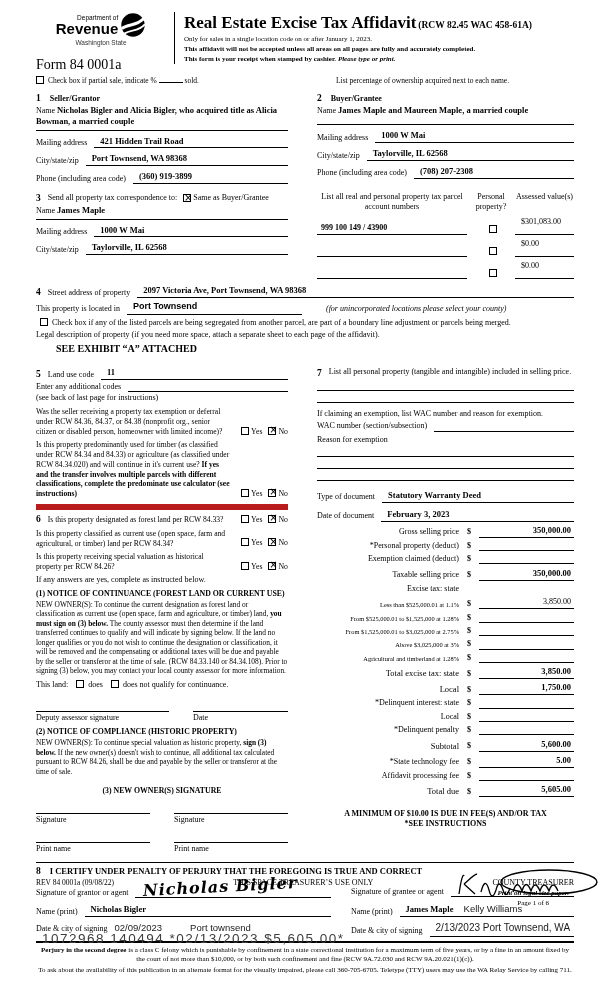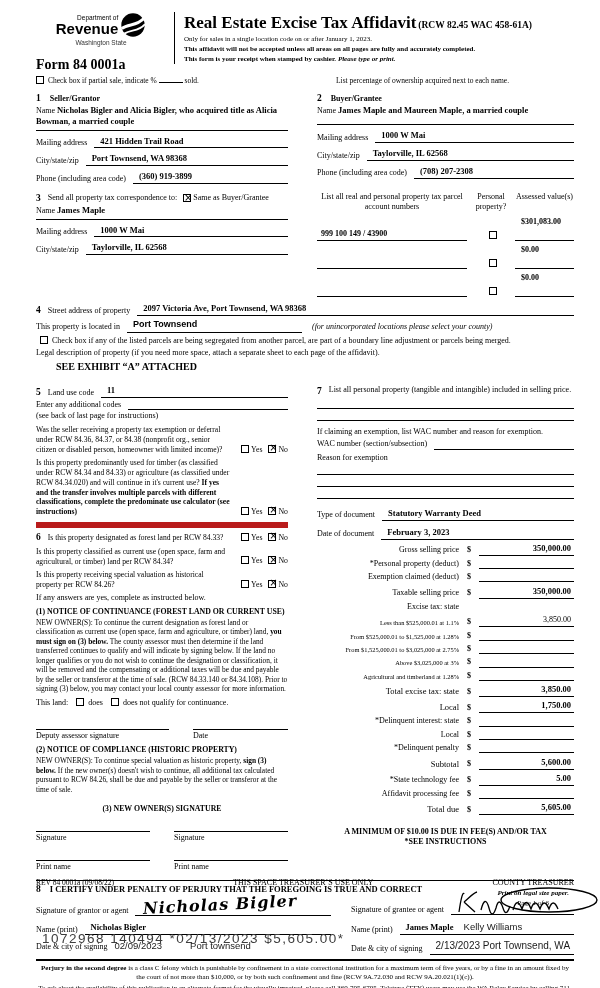--- a/index.html
+++ b/index.html
@@ -9,21 +9,21 @@
 .inner{padding:12px 26px 0 36px}
 
 
 .hdr{display:flex;align-items:flex-start}
 .brand{width:130px;flex:none}
 .brand-row{display:flex;justify-content:center;align-items:center}
 .brand-txt{text-align:right;margin-right:2px}
 .dept-small{font-size:6.5px;font-family:"Liberation Sans",sans-serif}
 .dept-name{font-size:15px;font-weight:bold;font-family:"Liberation Sans",sans-serif;line-height:.9}
 .dept-sub{font-size:6.5px;font-family:"Liberation Sans",sans-serif;text-align:center;color:#333;margin-top:1px}
-.form-number{font-size:14px;font-weight:bold;margin-top:9px;white-space:nowrap}
+.form-number{font-size:14px;font-weight:normal;margin-top:9px;white-space:nowrap}
 .title-block{border-left:1.5px solid #000;padding-left:9px;margin-left:8px;flex:1}
 .title{font-size:17px;font-weight:bold}
 .title-ref{font-size:9.5px;font-weight:bold}
 .hnote{font-size:7px;margin-top:1px}
 .partial-row{display:flex;font-size:7.5px;margin-top:2px}
 .partial-left{width:300px}
 .pblank{display:inline-block;width:24px;border-bottom:1px solid #000}
 
 
 .cols{display:flex;gap:29px;margin-top:6px}
@@ -38,21 +38,21 @@
 .nameblock b{font-size:8.5px}
 .cb{display:inline-block;width:8px;height:8px;border:1px solid #000;position:relative;vertical-align:-1px;margin:0 2px 0 6px;background:#fff;flex:none}
 .cb.checked::after{content:"×";position:absolute;left:-.5px;top:-2.5px;width:9px;text-align:center;font-size:10px;line-height:10px;font-family:"DejaVu Sans",sans-serif}
 .hand{font-family:"Liberation Sans",sans-serif;font-weight:bold;font-size:9px}
 .hand2{font-family:"Liberation Sans",sans-serif;font-size:9.5px;color:#1a1a1a}
 .phead{display:flex;font-weight:normal;text-align:center}
 .ph1{width:150px}.ph2{width:48px}.ph3{flex:1}
 .prow{display:flex;align-items:flex-end;margin-top:4px}
 .pparcel{width:150px;border-bottom:1px solid #000;font-weight:bold;padding:0 2px 1px 4px;min-height:10px}
 .pcb{width:48px;text-align:center}
-.pval{flex:1;border-bottom:1px solid #000;font-weight:bold;padding:0 2px 13px 6px;min-height:10px}
+.pval{flex:1;border-bottom:1px solid #000;font-weight:normal;padding:0 2px 7px 6px;min-height:10px}
 
 
 .qrow{display:flex;margin-top:4px}
 .qtext{flex:1;padding-right:5px;font-size:7.6px}
 .yn{flex:none;white-space:nowrap;align-self:flex-end;font-size:7.8px}
 .sec6{border-top:6px solid #b91c1c;margin-top:5px;padding-top:1px}
 .notice-title{font-weight:bold;font-size:7.8px;margin-top:4px}
 .notice-body{font-size:7.4px;margin-top:1px;text-align:left}
 .center{text-align:center}
 .sigpair{display:flex;gap:24px;margin-top:14px}
@@ -215,21 +215,21 @@
 
   <div style="margin-top:6px">
     <div class="frow" style="margin-top:0">
       <span class="secnum">4</span>
       <span class="flbl">Street address of property</span>
       <span class="fill">2097 Victoria Ave, Port Townsend, WA  98368</span>
     </div>
     <div class="frow" style="margin-top:3px">
       <span class="flbl">This property is located in</span>
       <span class="fill hand" style="max-width:175px">Port Townsend</span>
-      <i style="margin-left:10px;flex:1">(for unincorporated locations please select your county)</i>
+      <i style="margin-left:24px;flex:1">(for unincorporated locations please select your county)</i>
     </div>
     <div style="margin-top:3px">
       <span class="cb" style="margin-left:4px"></span>
       <span>Check box if any of the listed parcels are being segregated from another parcel, are part of a boundary line adjustment or parcels being merged.</span>
     </div>
     <div style="margin-top:2px">Legal description of property (if you need more space, attach a separate sheet to each page of the affidavit).</div>
     <div style="margin:3px 0 11px 20px;font-weight:bold;font-size:10px">SEE EXHIBIT “A” ATTACHED</div>
   </div>
 
   <div class="cols" style="margin-top:5px">

